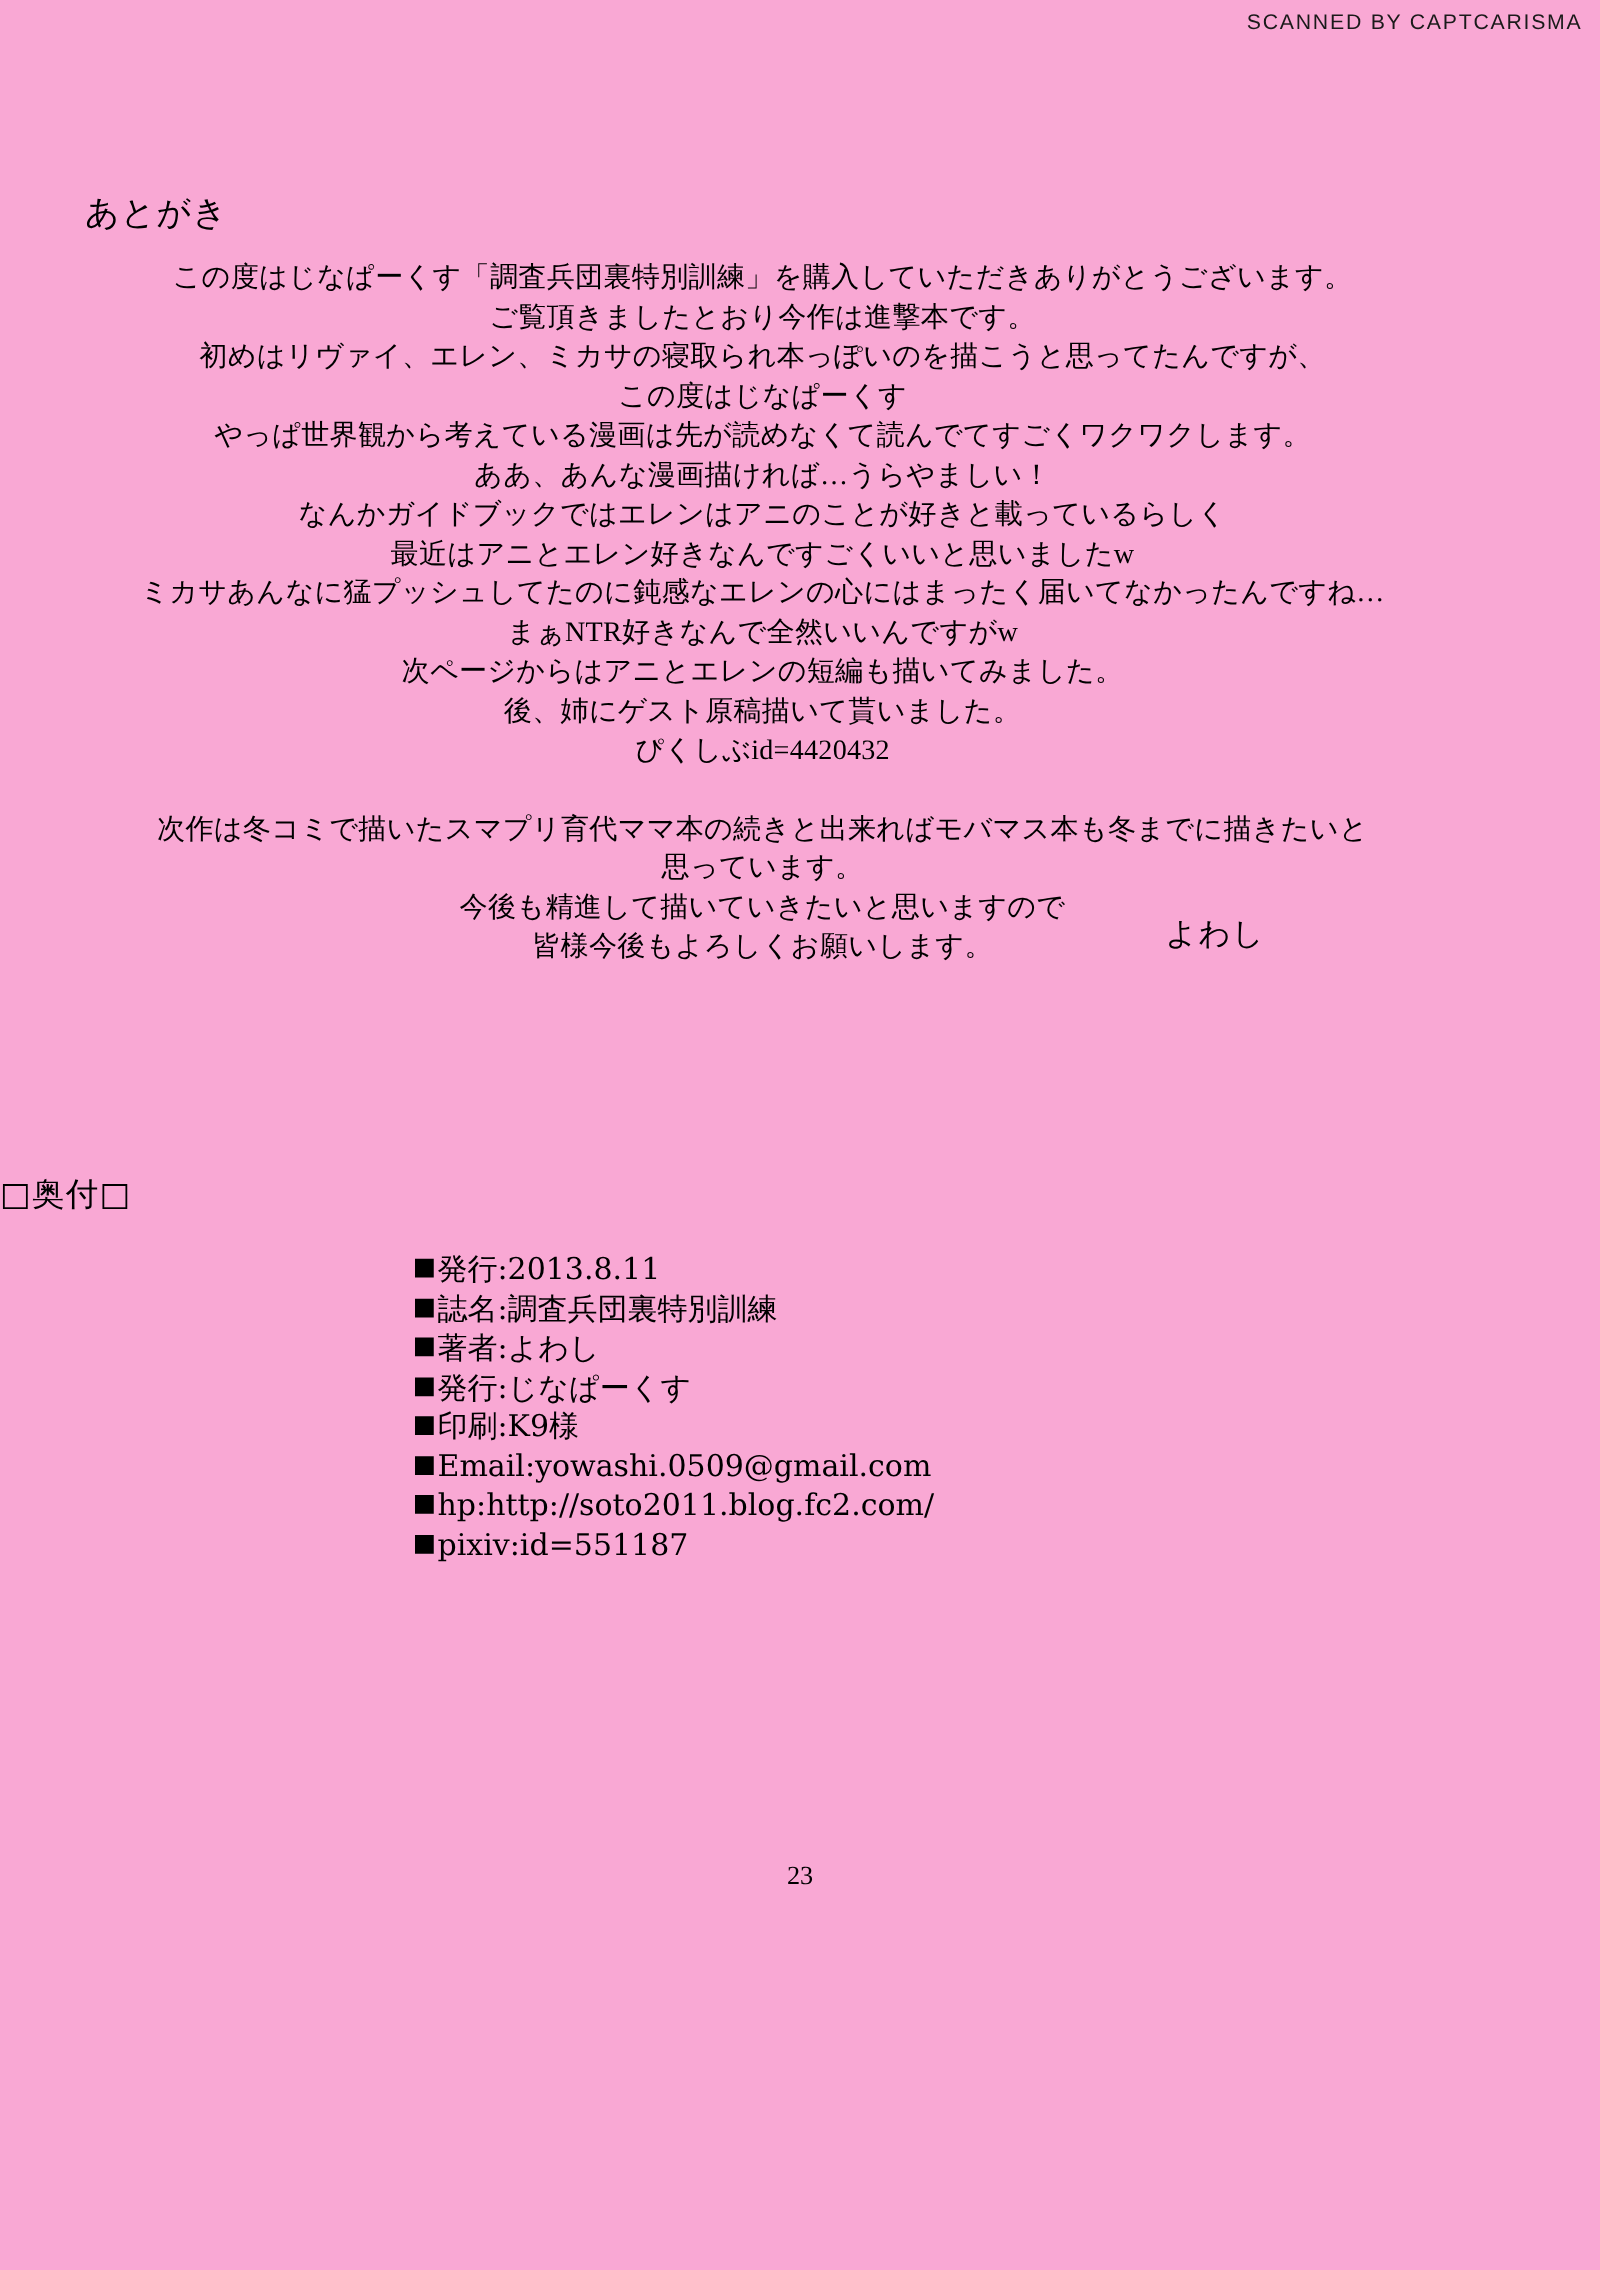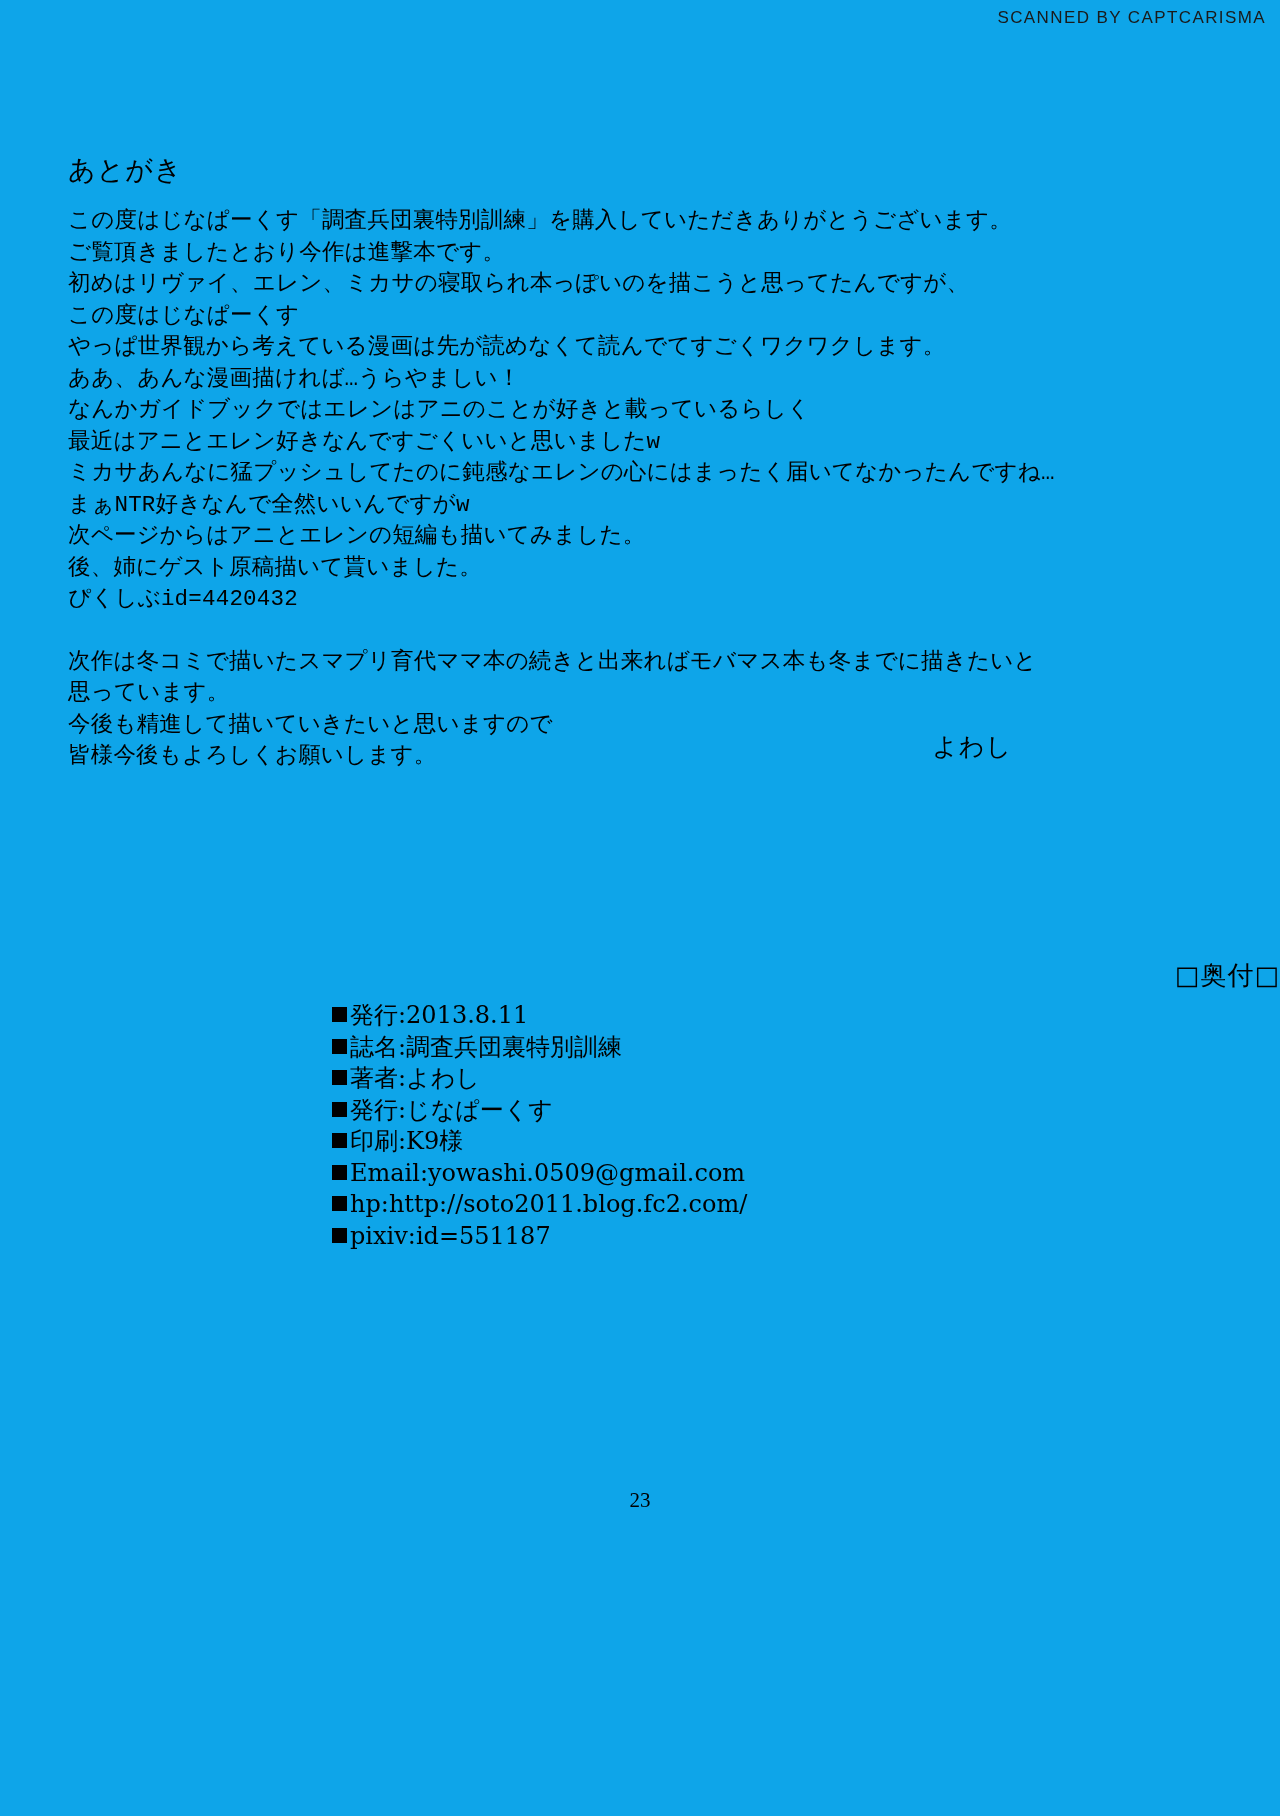--- a/index.html
+++ b/index.html
@@ -11,21 +11,21 @@
     width: 1280px;
     height: 1816px;
     position: relative;
     font-family: "Liberation Sans", sans-serif;
     color: #000000;
     overflow: hidden;
   }
   .page {
     position: absolute;
     inset: 0;
-    background: #0ea5e9;
+    background: #f9a8d4;
   }
   .scan-credit {
     position: absolute;
     top: 8px;
     right: 14px;
     font-family: "Liberation Sans", sans-serif;
     font-size: 17px;
     letter-spacing: 1.4px;
     color: #1a1a1a;
     white-space: nowrap;
@@ -33,52 +33,52 @@
   .afterword-title {
     position: absolute;
     left: 68px;
     top: 152px;
     font-size: 27px;
     font-family: Liberation Mono, monospace;
     letter-spacing: 1px;
   }
   .afterword-body {
     position: absolute;
-    left: 68px;
+    left: 80px;
     top: 206px;
     width: 1060px;
     font-size: 22.5px;
-    font-family: Liberation Mono, monospace;
+    font-family: Liberation Serif, serif;
     line-height: 31.5px;
     letter-spacing: 0.2px;
+    text-align: center;
   }
   .afterword-body p {
     margin: 0;
   }
   .afterword-body .gap {
     height: 31px;
   }
   .signature {
     position: absolute;
     right: 268px;
     top: 730px;
     font-size: 25px;
     font-family: "DejaVu Sans", sans-serif;
     letter-spacing: 1px;
   }
   .colophon-heading {
     position: absolute;
     left: 0;
     right: 0;
     top: 938px;
-    text-align: right;
+    text-align: left;
     font-size: 26px;
     font-family: "DejaVu Sans", sans-serif;
     letter-spacing: 1px;
-    margin-top: 20px;
   }
   .colophon-list {
     position: absolute;
     left: 332px;
     top: 1000px;
     font-size: 24px;
     font-family: "DejaVu Serif", serif;
     line-height: 31.5px;
   }
   .colophon-list .row {

